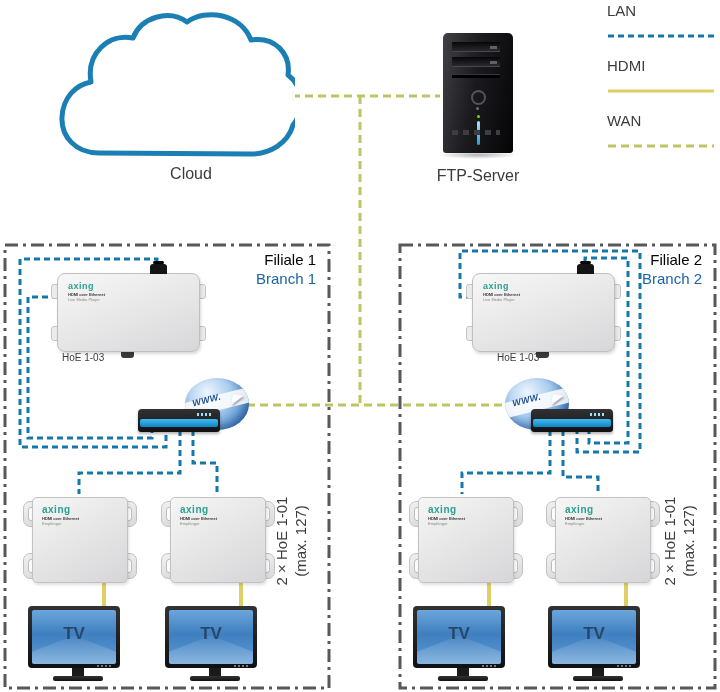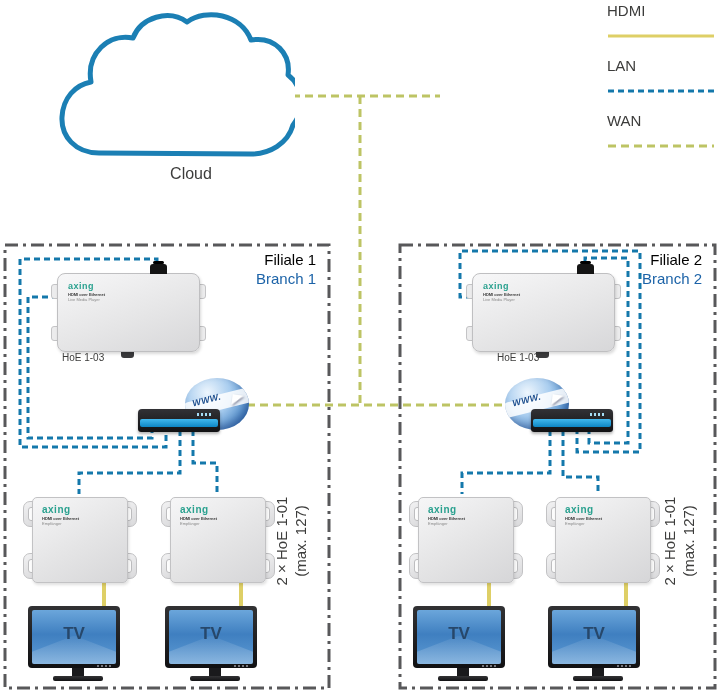--- a/index.html
+++ b/index.html
@@ -144,47 +144,61 @@
     <path d="M563,430 V477 H598 V494" fill="none" stroke-width="3" stroke-dasharray="6 4" stroke="#1478ab"></path>
 
     <path d="M104,582 V608" fill="none" stroke-width="4" stroke="#decf66"></path>
     <path d="M241,582 V608" fill="none" stroke-width="4" stroke="#decf66"></path>
     <path d="M489,582 V608" fill="none" stroke-width="4" stroke="#decf66"></path>
     <path d="M626,582 V608" fill="none" stroke-width="4" stroke="#decf66"></path>
   </svg>
 
   <div class="legend">
     <div class="legend-row">
+      <span class="legend-label">LAN</span>
+      <svg width="108" height="4">
+        <line x1="1" y1="2" x2="107" y2="2" stroke-width="3" stroke-dasharray="6 4" stroke="#1478ab"></line>
+      </svg>
+    </div>
+    <div class="legend-row">
       <span class="legend-label">HDMI</span>
       <svg width="108" height="4">
         <line x1="1" y1="2" x2="107" y2="2" stroke-width="3" stroke="#decf66"></line>
-      </svg>
-    </div>
-    <div class="legend-row">
-      <span class="legend-label">LAN</span>
-      <svg width="108" height="4">
-        <line x1="1" y1="2" x2="107" y2="2" stroke-width="3" stroke-dasharray="6 4" stroke="#1478ab"></line>
       </svg>
     </div>
     <div class="legend-row">
       <span class="legend-label">WAN</span>
       <svg width="108" height="4">
         <line x1="1" y1="2" x2="107" y2="2" stroke-width="3" stroke-dasharray="8 5" stroke="#bdc464"></line>
       </svg>
     </div>
   </div>
 
   <div class="cloud">
     <svg width="240" height="158" viewBox="0 0 240 158">
       <path d="M44,147 C20,147 6,130 7,111 C8,92 20,79 36,76 C31,47 54,27 78,32 C86,11 114,3 132,16
                C151,2 186,8 196,34 C220,30 236,48 233,69 C248,80 250,104 238,119 C233,138 214,148 196,148 Z" fill="#ffffff" stroke-width="5" stroke-linejoin="round" stroke="#1b7fb4"></path>
     </svg>
     <div class="cloud-label">Cloud</div>
   </div>
 
+  <div class="ftp">
+    <div class="ftp-body">
+      <span class="bay b1"></span>
+      <span class="bay b2"></span>
+      <span class="vent"></span>
+      <span class="pwr"></span>
+      <span class="pwr-dot"></span>
+      <span class="led-green"></span>
+      <span class="led"></span>
+      <span class="ports"></span>
+    </div>
+    <span class="ftp-shadow"></span>
+    <div class="ftp-label">FTP-Server</div>
+  </div>
 
   <div class="btitle b1">
     <div class="t1">Filiale 1</div>
     <div class="t2">Branch 1</div>
   </div>
   <div class="btitle b2">
     <div class="t1">Filiale 2</div>
     <div class="t2">Branch 2</div>
   </div>
 

